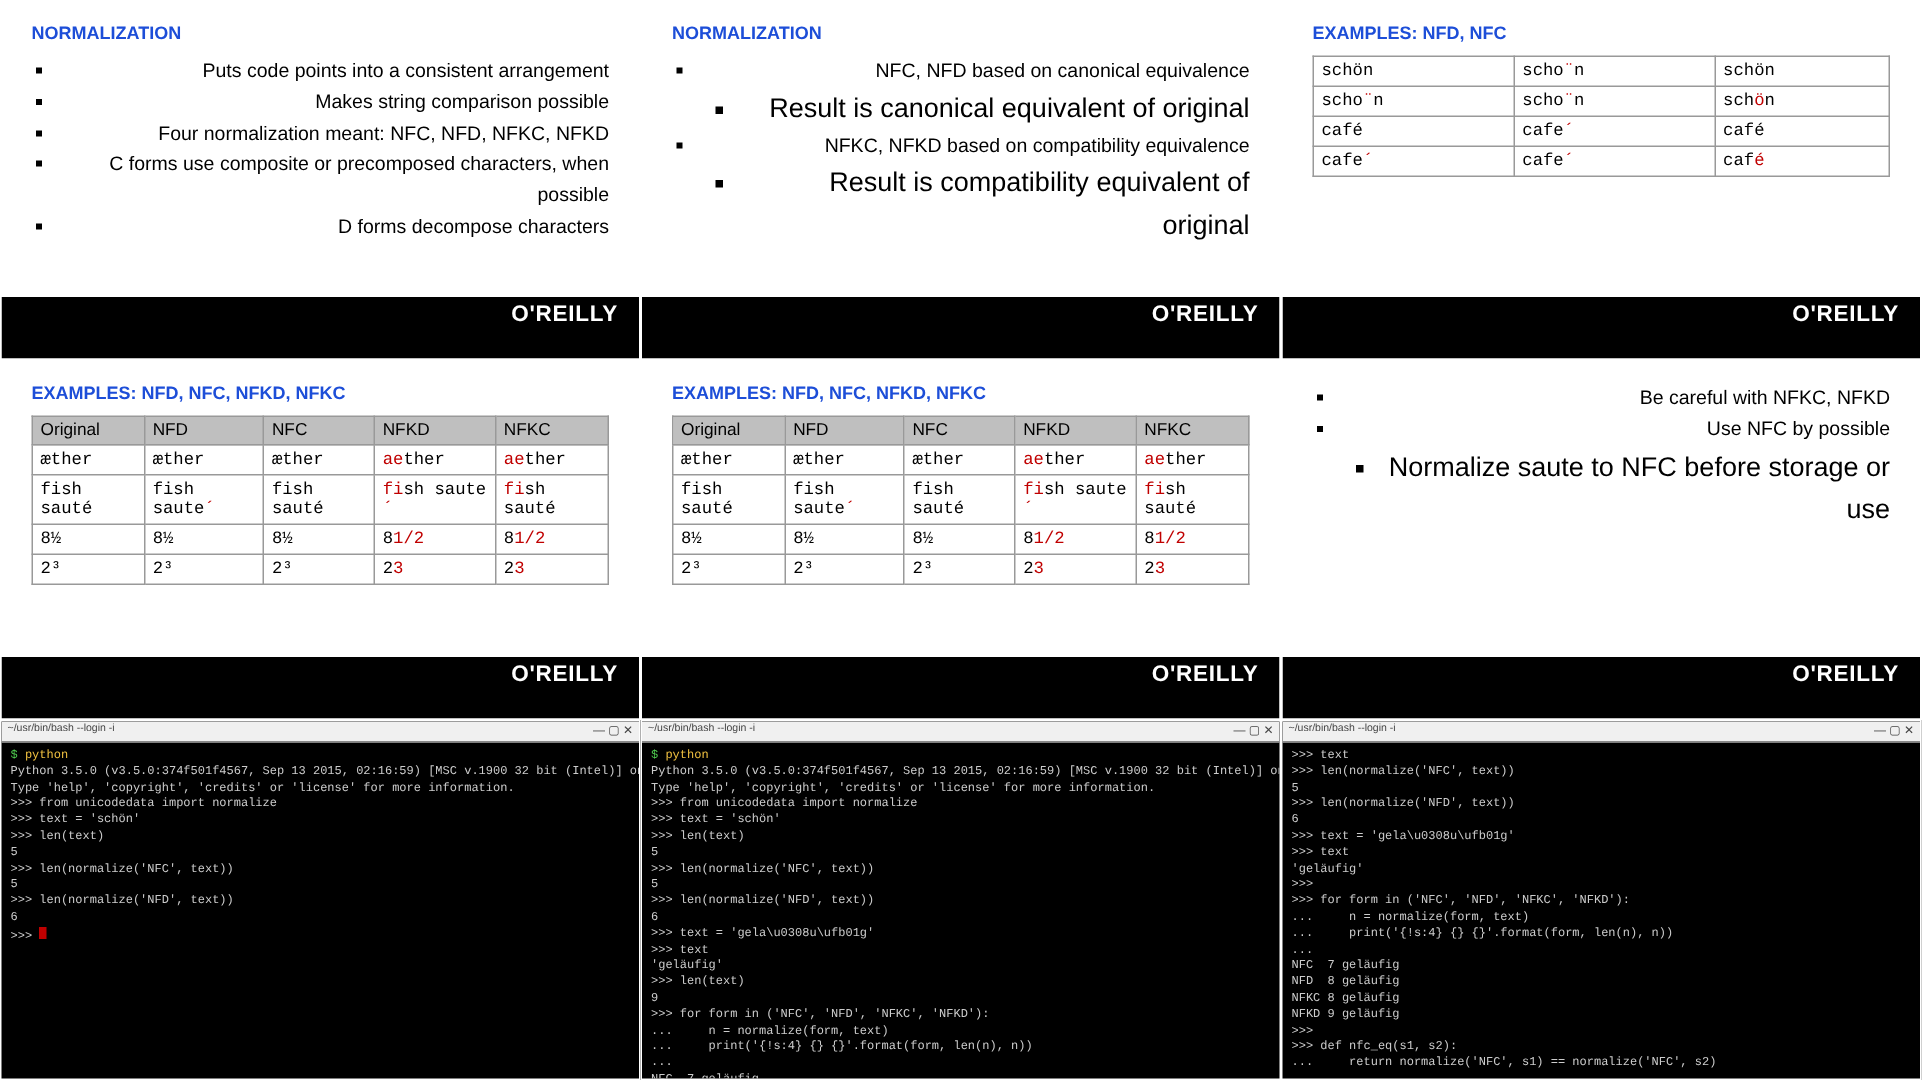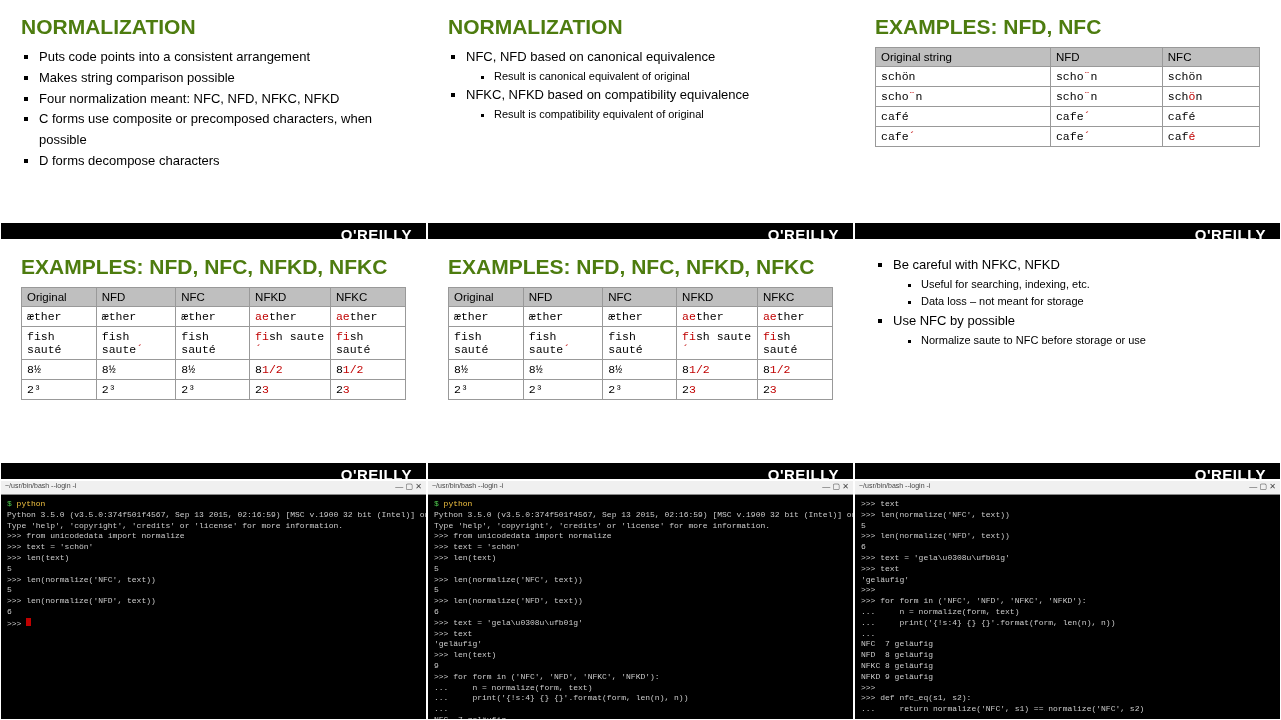--- a/index.html
+++ b/index.html
@@ -18,42 +18,43 @@
   }
   .slide {
     position: relative;
     border: 1px solid #fff;
     padding: 14px 20px 0 20px;
     background: #fff;
     overflow: hidden;
   }
   .slide h2 {
     margin: 0 0 8px 0;
-    font-size: 21px;
+    font-size: 12px;
     font-weight: 700;
-    color: #4d7c0f;
+    color: #1d4ed8;
   }
   .slide ul {
     margin: 0;
     padding: 0 0 0 18px;
     list-style: square;
     font-size: 13px;
     line-height: 1.6;
+    text-align: right;
   }
   .slide ul ul {
     list-style: square;
     padding-left: 28px;
-    font-size: 11px;
+    font-size: 18px;
   }
   .footer-bar {
     position: absolute;
     bottom: 0;
     left: 0;
     right: 0;
-    height: 16px;
+    height: 41px;
     background: #000;
     color: #fff;
     text-align: right;
     font-weight: 700;
     font-size: 15px;
     padding: 3px 14px 0 0;
     letter-spacing: 0.5px;
   }
   table.ex {
     width: 100%;
@@ -133,25 +134,20 @@
           </ul>
       </li>
     </ul>
     <div class="footer-bar">O'REILLY</div>
   </div>
 
   <div class="slide">
     <h2>EXAMPLES: NFD, NFC</h2>
     <table class="ex">
       <tbody>
-          <tr>
-        <th>Original string</th>
-        <th>NFD</th>
-        <th>NFC</th>
-      </tr>
       <tr>
         <td>schön</td>
         <td><span>scho</span><span class="hl">¨</span><span>n</span></td>
         <td>schön</td>
       </tr>
       <tr>
         <td><span>scho</span><span class="hl">¨</span><span>n</span></td>
         <td><span>scho</span><span class="hl">¨</span><span>n</span></td>
         <td><span>sch</span><span class="hl">ö</span><span>n</span></td>
       </tr>
@@ -254,24 +250,20 @@
         <td><span>2</span><span class="hl">3</span></td>
       </tr>
     </tbody>
       </table>
     <div class="footer-bar">O'REILLY</div>
   </div>
 
   <div class="slide">
     <ul>
       <li><span>Be careful with NFKC, NFKD</span>
-        <ul>
-          <li>Useful for searching, indexing, etc.</li>
-          <li>Data loss – not meant for storage</li>
-        </ul>
       </li>
       <li><span>Use NFC by possible</span>
         <ul>
             <li>Normalize saute to NFC before storage or use</li>
           </ul>
       </li>
     </ul>
     <div class="footer-bar">O'REILLY</div>
   </div>
 

